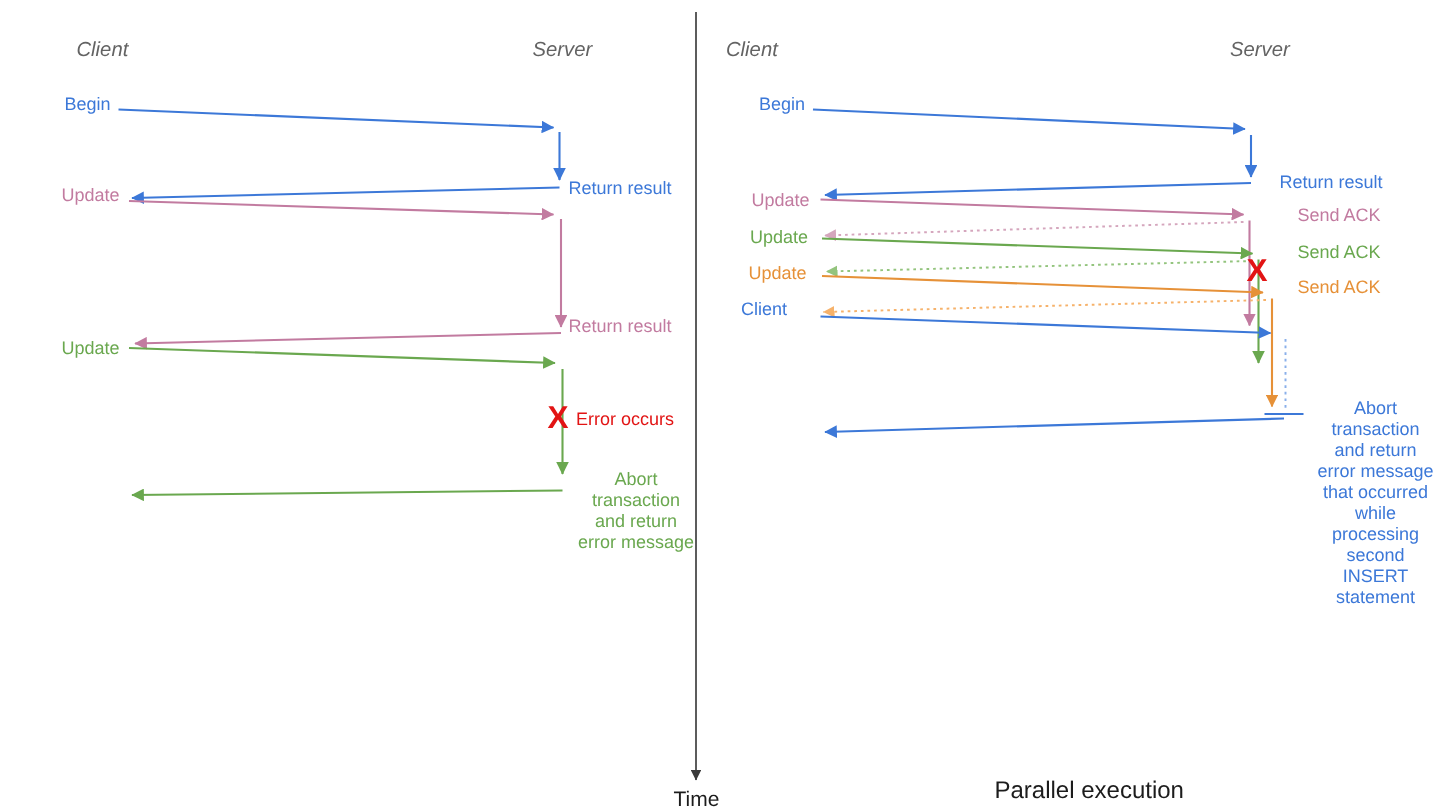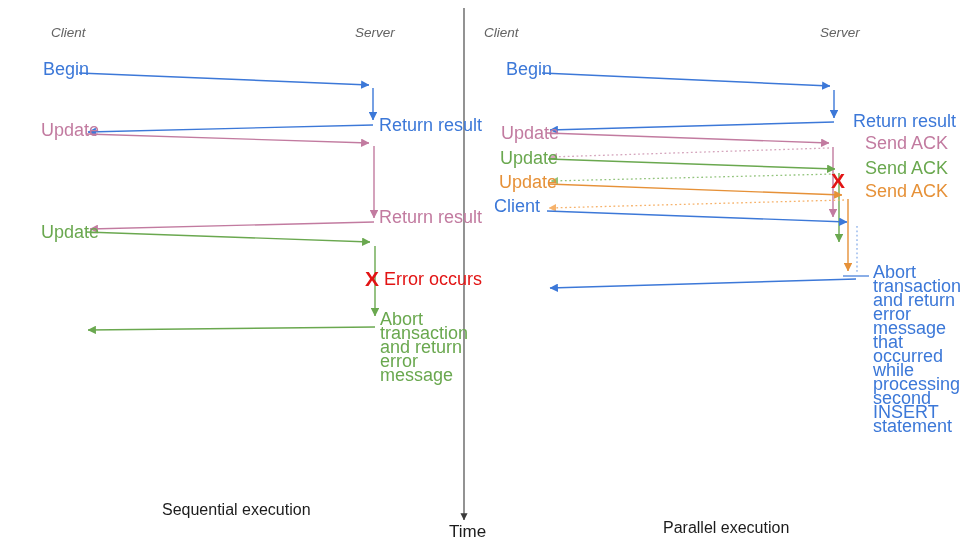--- a/index.html
+++ b/index.html
@@ -5,28 +5,28 @@
   :root{
     --blue:#3c78d8; --pink:#c27ba0; --green:#6aa84f; --orange:#e69138;
     --lpink:#d5a6bd; --lgreen:#93c47d; --lorange:#f6b26b; --lblue:#8ab0ea;
     --red:#e21414; --gray:#636363; --black:#1c1c1c; --axis:#3a3a3a;
   }
   *{margin:0;padding:0;box-sizing:border-box;}
   html,body{width:960px;height:540px;background:#ffffff;overflow:hidden;
     font-family:"Liberation Sans",sans-serif;}
   #stage{position:relative;width:960px;height:540px;}
   #wires{position:absolute;left:0;top:0;width:960px;height:540px;}
-  .label{position:absolute;font-size:18px;line-height:14px;white-space:nowrap;}
+  .label{position:absolute;font-size:12px;line-height:14px;white-space:nowrap;}
   .header{font-size:13.5px;font-style:italic;color:var(--gray);}
   .blue{color:var(--blue);} .pink{color:var(--pink);} .green{color:var(--green);}
   .orange{color:var(--orange);} .red{color:var(--red);}
   .title{font-size:16px;color:var(--black);}
-  .time{font-size:17px;color:var(--black);}
+  .time{font-size:14px;color:var(--black);}
   .xmark{font-size:21px;line-height:21px;font-weight:bold;color:var(--red);}
-  .multiline{white-space:pre-line;width:88px;}
+  .multiline{white-space:pre-line;width:88px;text-align:center;}
   svg line{stroke-width:1.4;fill:none;}
   svg line.dotted{stroke-width:1.3;stroke-dasharray:1.8,2.6;}
   svg line.axis{stroke-width:1.1;}
   svg line.thin{stroke-width:1.2;}
 </style>
 </head>
 <body>
 
 <div id="stage">
 
@@ -97,21 +97,20 @@
   <div class="label pink" style="left:379px;top:210px;">Return result</div>
   <div class="label green" style="left:41px;top:225px;">Update</div>
 
   <div class="label xmark" style="left:365px;top:268px;">X</div>
   <div class="label red" style="left:384px;top:272px;">Error occurs</div>
   <div class="label green multiline" style="left:380px;top:312px;">Abort
 transaction
 and return
 error message</div>
 
-  <div class="label title" style="left:162px;top:503px;">Sequential execution</div>
 
   <div class="label header" style="left:484px;top:26px;">Client</div>
   <div class="label header" style="left:820px;top:26px;">Server</div>
 
   <div class="label blue" style="left:506px;top:62px;">Begin</div>
   <div class="label blue" style="left:853px;top:114px;">Return result</div>
   <div class="label pink" style="left:501px;top:126px;">Update</div>
   <div class="label pink" style="left:865px;top:136px;">Send ACK</div>
   <div class="label green" style="left:500px;top:151px;">Update</div>
   <div class="label green" style="left:865px;top:161px;">Send ACK</div>

